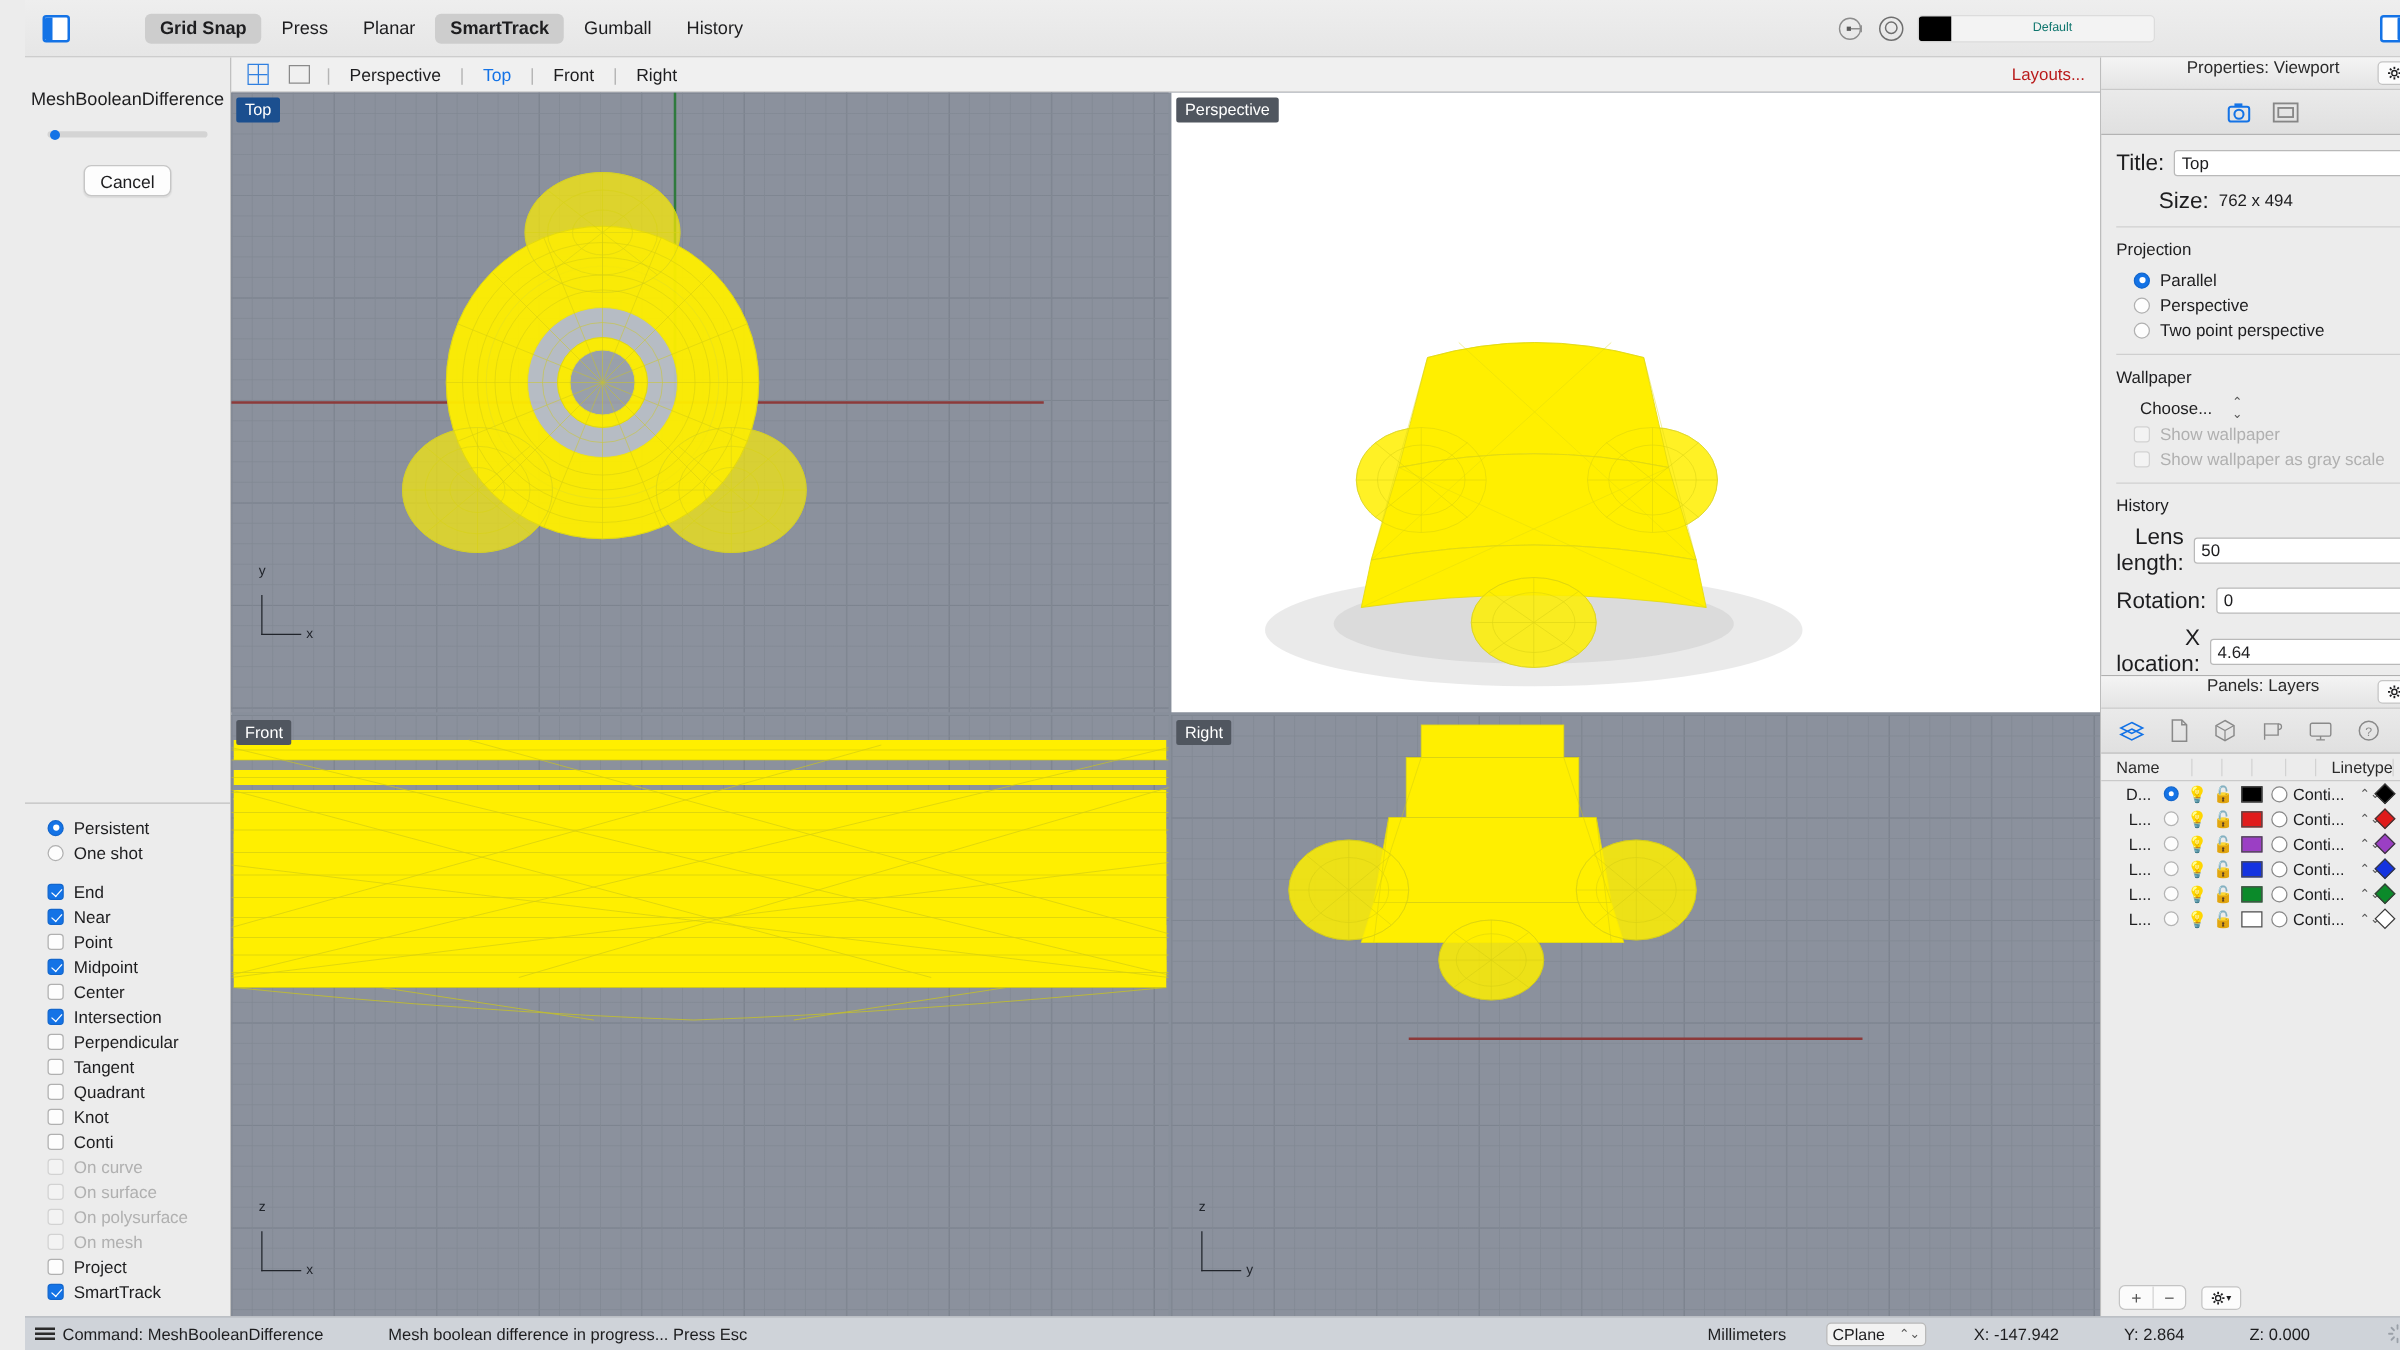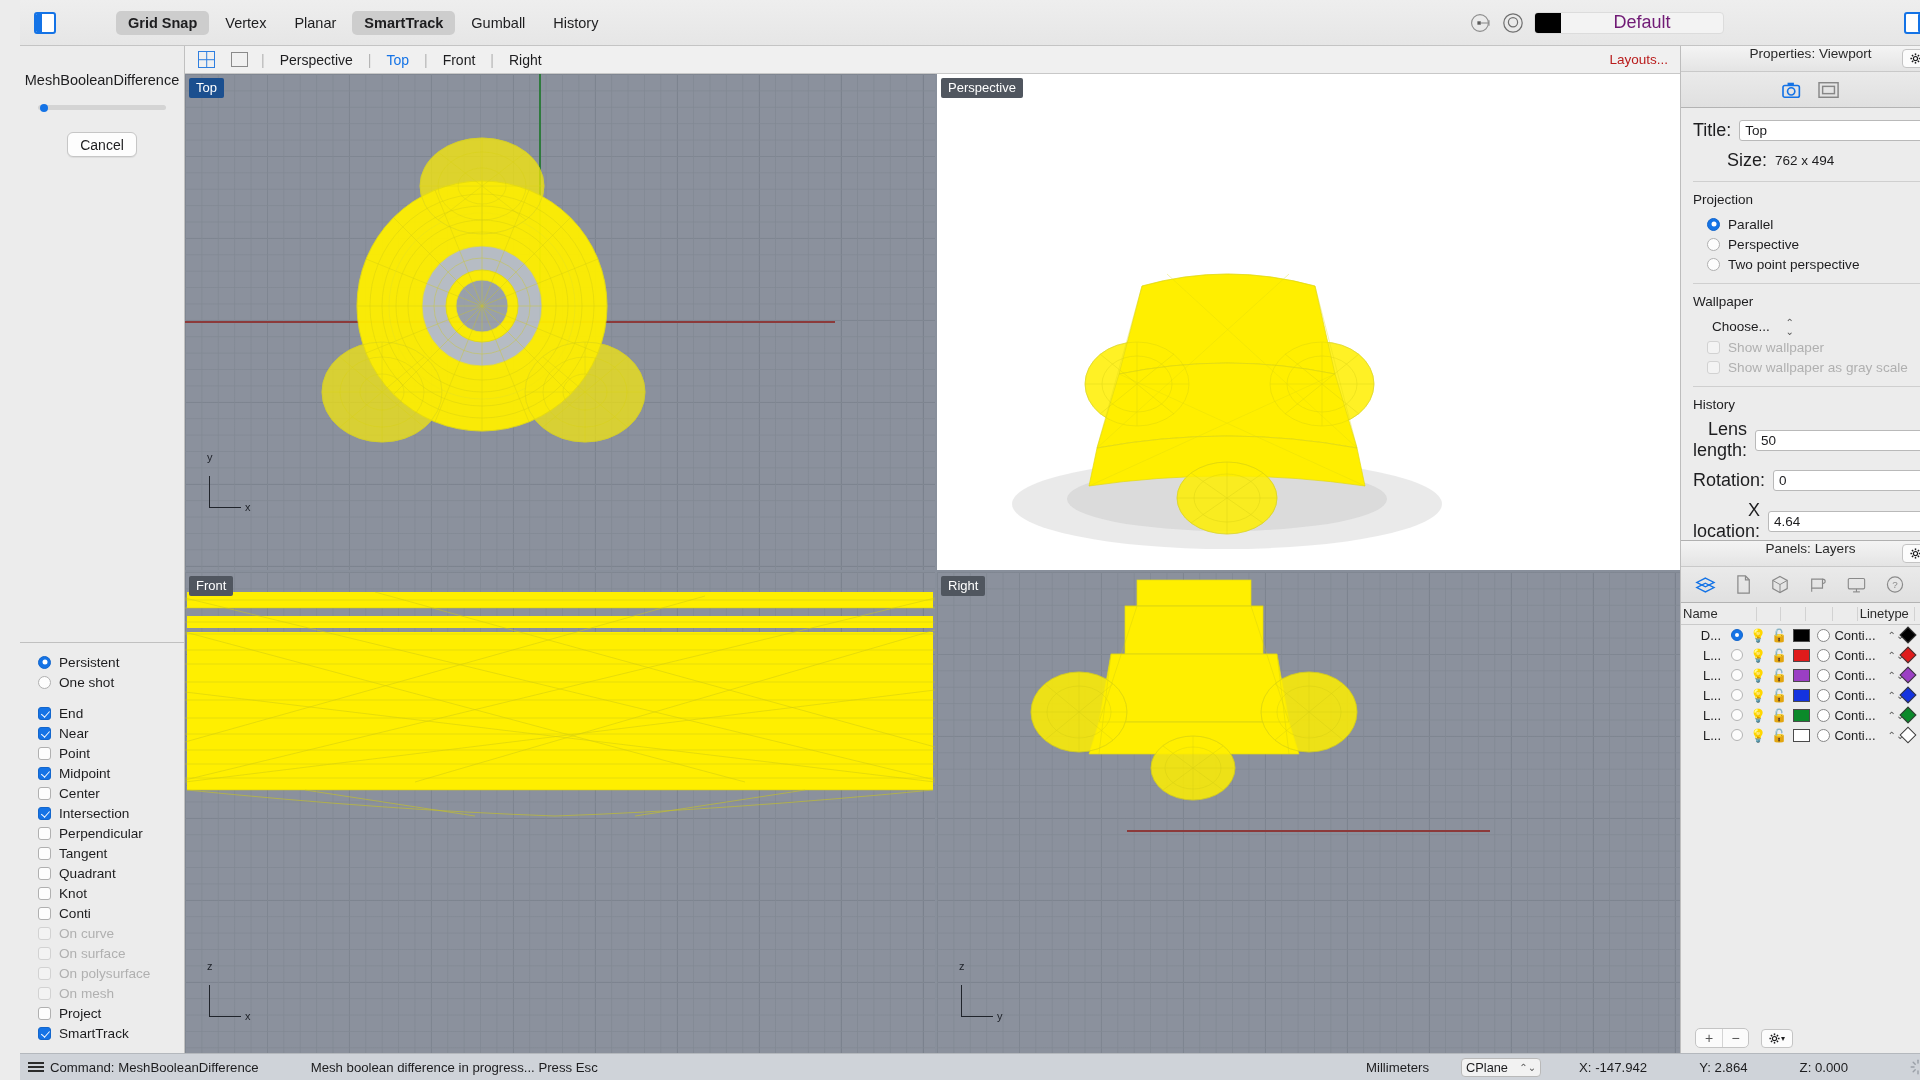--- a/index.html
+++ b/index.html
@@ -46,21 +46,21 @@
   .mode.on { background:#cdcdcd; font-weight:bold; }
   .tb-spacer { flex:1; }
   .tb-right { display:flex; align-items:center; gap:10px; margin-right:0; }
   .circ-icon { width:22px; height:22px; cursor:pointer; }
   .layer-swatch-wrap {
     display:flex; align-items:center; width:190px; height:22px;
     background:#f3f3f3; border-radius:4px; border:1px solid #dcdcdc;
     overflow:hidden;
   }
   .layer-swatch { width:26px; height:20px; background:#000; }
-  .layer-name { flex:1; text-align:center; font-size:18px; color:#701a75; }
+  .layer-name { flex:1; text-align:center; font-size:10px; color:#0f766e; }
 
   
   .vp-tabbar {
     position:absolute; left:165px; top:46px; width:1495px; height:28px;
     background:#f0f0f0; border-bottom:1px solid #c8c8c8;
     display:flex; align-items:center; font-size:14px;
   }
   .vp-icon-4 {
     width:17px;height:17px;margin-left:13px;cursor:pointer;
     border:1.6px solid #2f7fe0; position:relative;
@@ -211,21 +211,21 @@
   .layers-panel {
     position:absolute; left:0; top:494px; width:259px; height:513px;
     background:#ececec; border-top:1px solid #b0b0b0;
   }
   .lay-cols {
     display:flex; align-items:center; height:22px;
     background:#ececec; border-bottom:1px solid #cacaca;
     font-size:13px; color:#2b2b2b;
   }
   .lay-cols .c { border-right:1px solid #d2d2d2; height:14px; display:flex;
-    align-items:center; padding-left:2px; }
+    align-items:center; padding-left:12px; }
   .lay-row {
     display:flex; align-items:center; height:20px; font-size:13px;
   }
   .lay-row .c { display:flex; align-items:center; justify-content:center; }
   .mini-radio { width:12px;height:12px;border-radius:50%;border:1px solid #b4b4b4;background:#fcfcfc;position:relative;}
   .mini-radio.on{background:#1473e6;border-color:#1366cc;}
   .mini-radio.on::after{content:"";position:absolute;left:50%;top:50%;width:4px;height:4px;border-radius:50%;background:#fff;transform:translate(-50%,-50%);}
   .color-sw { width:17px;height:13px;border:1px solid #4a4a4a; }
   .mat-circ { width:13px;height:13px;border-radius:50%;border:1px solid #888;background:#fff; }
   .diamond { width:12px;height:12px;transform:rotate(45deg);border:1px solid #3a3a3a; }
@@ -264,21 +264,21 @@
 </style>
 </head>
 <body>
 
 <div class="app">
 
   <div class="toolbar">
     <div class="panel-toggle-left"></div>
     <div class="modes">
       <div class="mode on">Grid Snap</div>
-      <div class="mode">Vertex</div>
+      <div class="mode">Press</div>
       <div class="mode">Planar</div>
       <div class="mode on">SmartTrack</div>
       <div class="mode">Gumball</div>
       <div class="mode">History</div>
     </div>
     <div class="tb-spacer"></div>
     <div class="tb-right">
       <svg class="circ-icon" viewBox="0 0 22 22">
         <circle cx="10" cy="11" r="8.4" fill="none" stroke="#8d8d8d" stroke-width="1.1"></circle>
         <rect x="7.4" y="9.3" width="3.4" height="3.4" fill="#5a5a5a"></rect>

